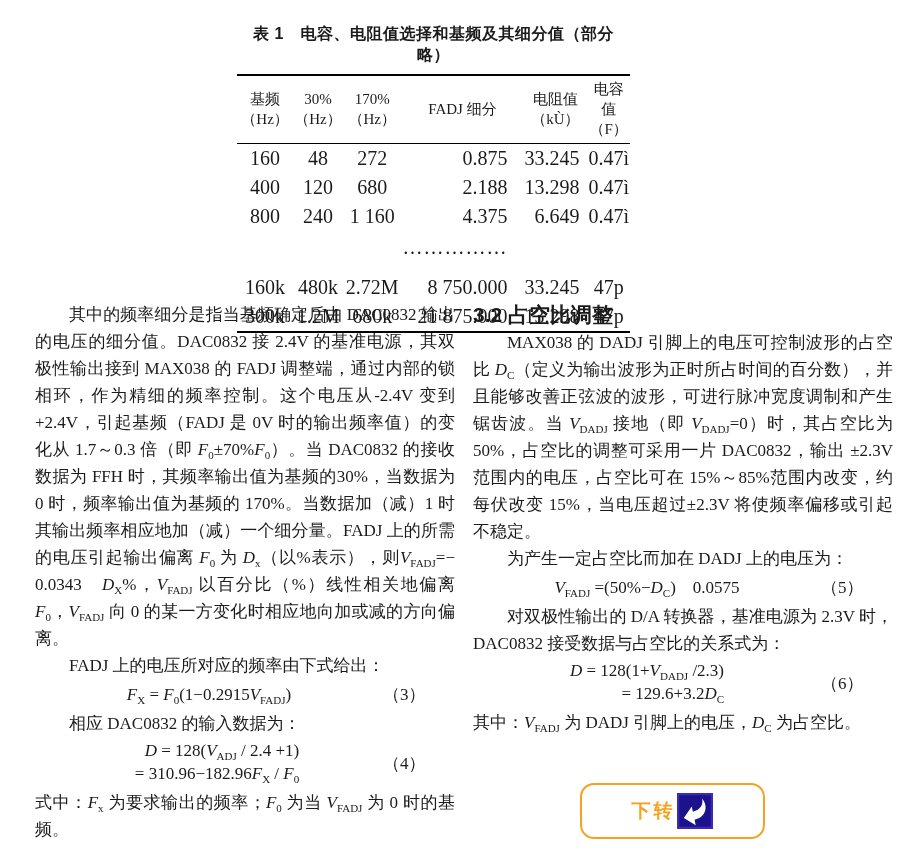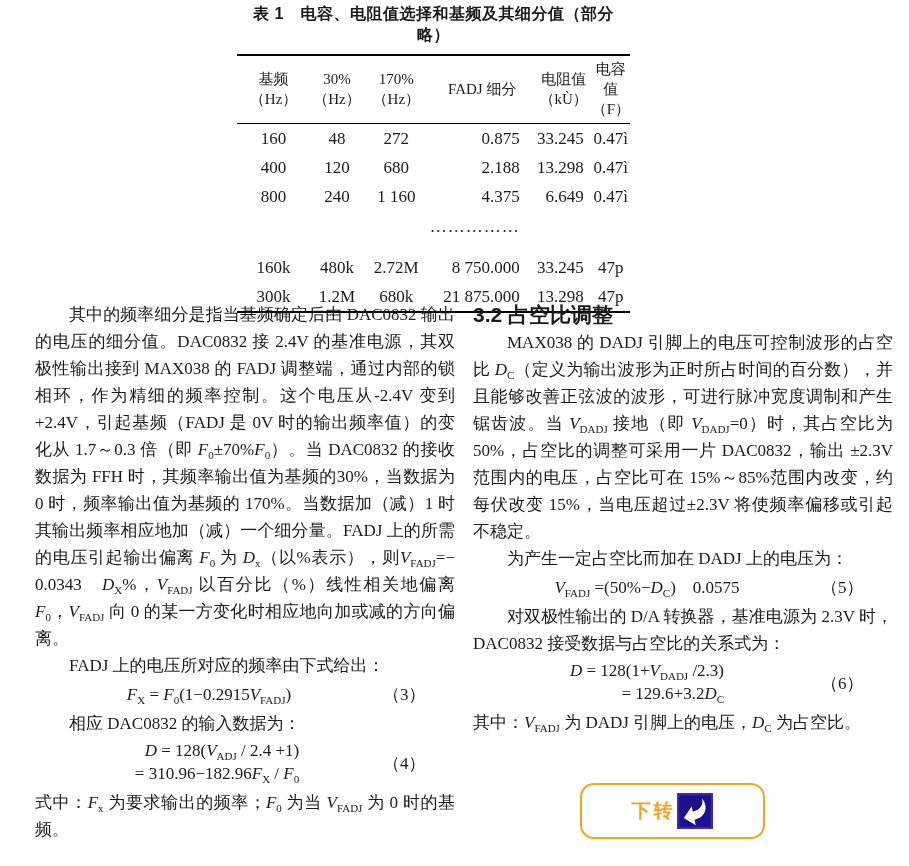--- a/index.html
+++ b/index.html
@@ -1,28 +1,28 @@
 <!DOCTYPE html>
 <html><head>
 <meta charset="utf-8">
 <style>
   html,body{margin:0;padding:0;background:#ffffff;}
   .page{position:relative;width:909px;height:866px;background:#ffffff;overflow:hidden;
         font-family:"Liberation Serif","DejaVu Serif",serif;color:#1b1b1b;}
 
   
-  .table-block{position:absolute;left:237px;top:4px;width:393px;}
+  .table-block{position:absolute;left:237px;top:24px;width:393px;}
   .table-title{font-weight:bold;font-size:16px;text-align:center;letter-spacing:.5px;margin-bottom:8px;
                font-family:"Liberation Sans","DejaVu Sans",sans-serif;}
   table.data{border-collapse:collapse;width:393px;font-size:15px;
              border-top:2px solid #000;border-bottom:2px solid #000;}
   table.data th{font-weight:normal;vertical-align:middle;text-align:center;padding:3px 0 4px 0;
                 border-bottom:1.5px solid #000;line-height:20px;}
   table.data th span{display:block;}
-  table.data td{height:27px;line-height:27px;font-size:17px;}
+  table.data td{height:27px;line-height:27px;font-size:20px;}
   td.al-c{text-align:center;}
   td.al-r{text-align:right;}
   td.col-3{padding-right:16px;}
   td.col-4{padding-right:8px;}
   tr.dots-row td{height:30px;line-height:30px;letter-spacing:1px;}
   tr.gap-row td{height:8px;line-height:8px;}
 
   
   .col{position:absolute;top:301px;width:420px;font-size:17px;line-height:27px;text-align:justify;}
   .col-left{left:35px;}

